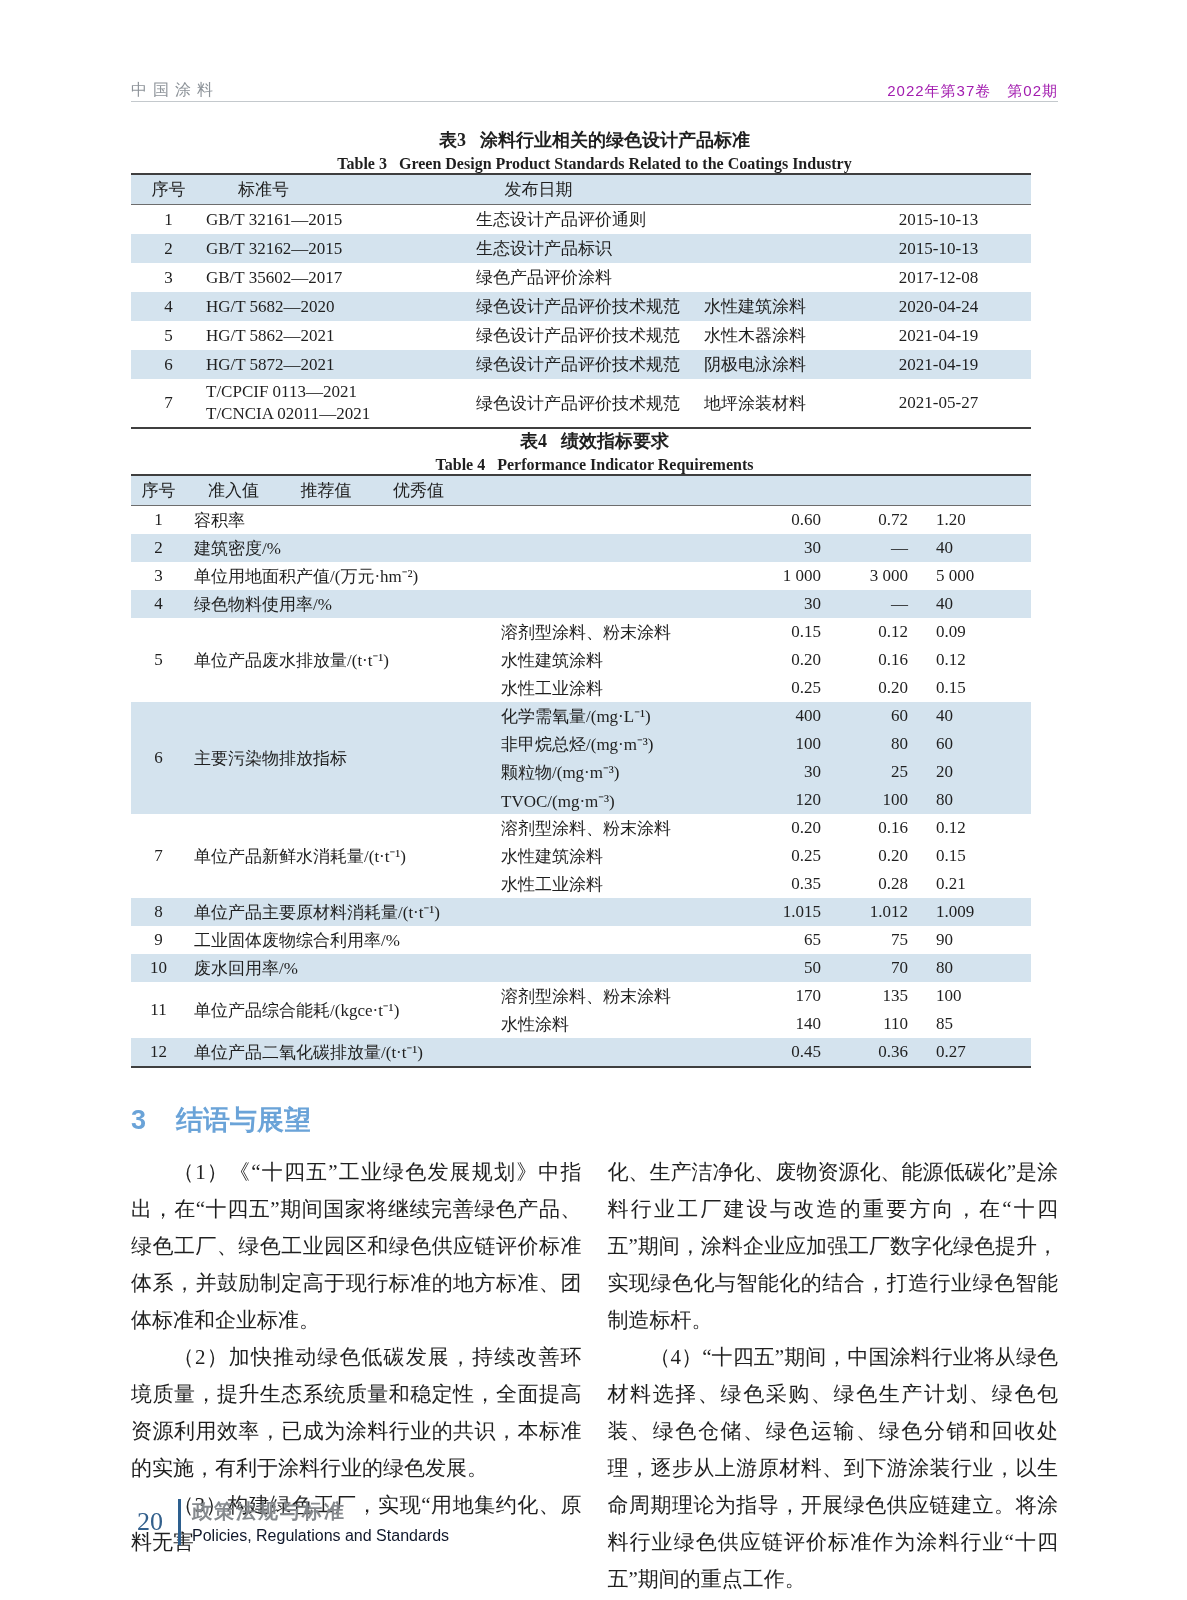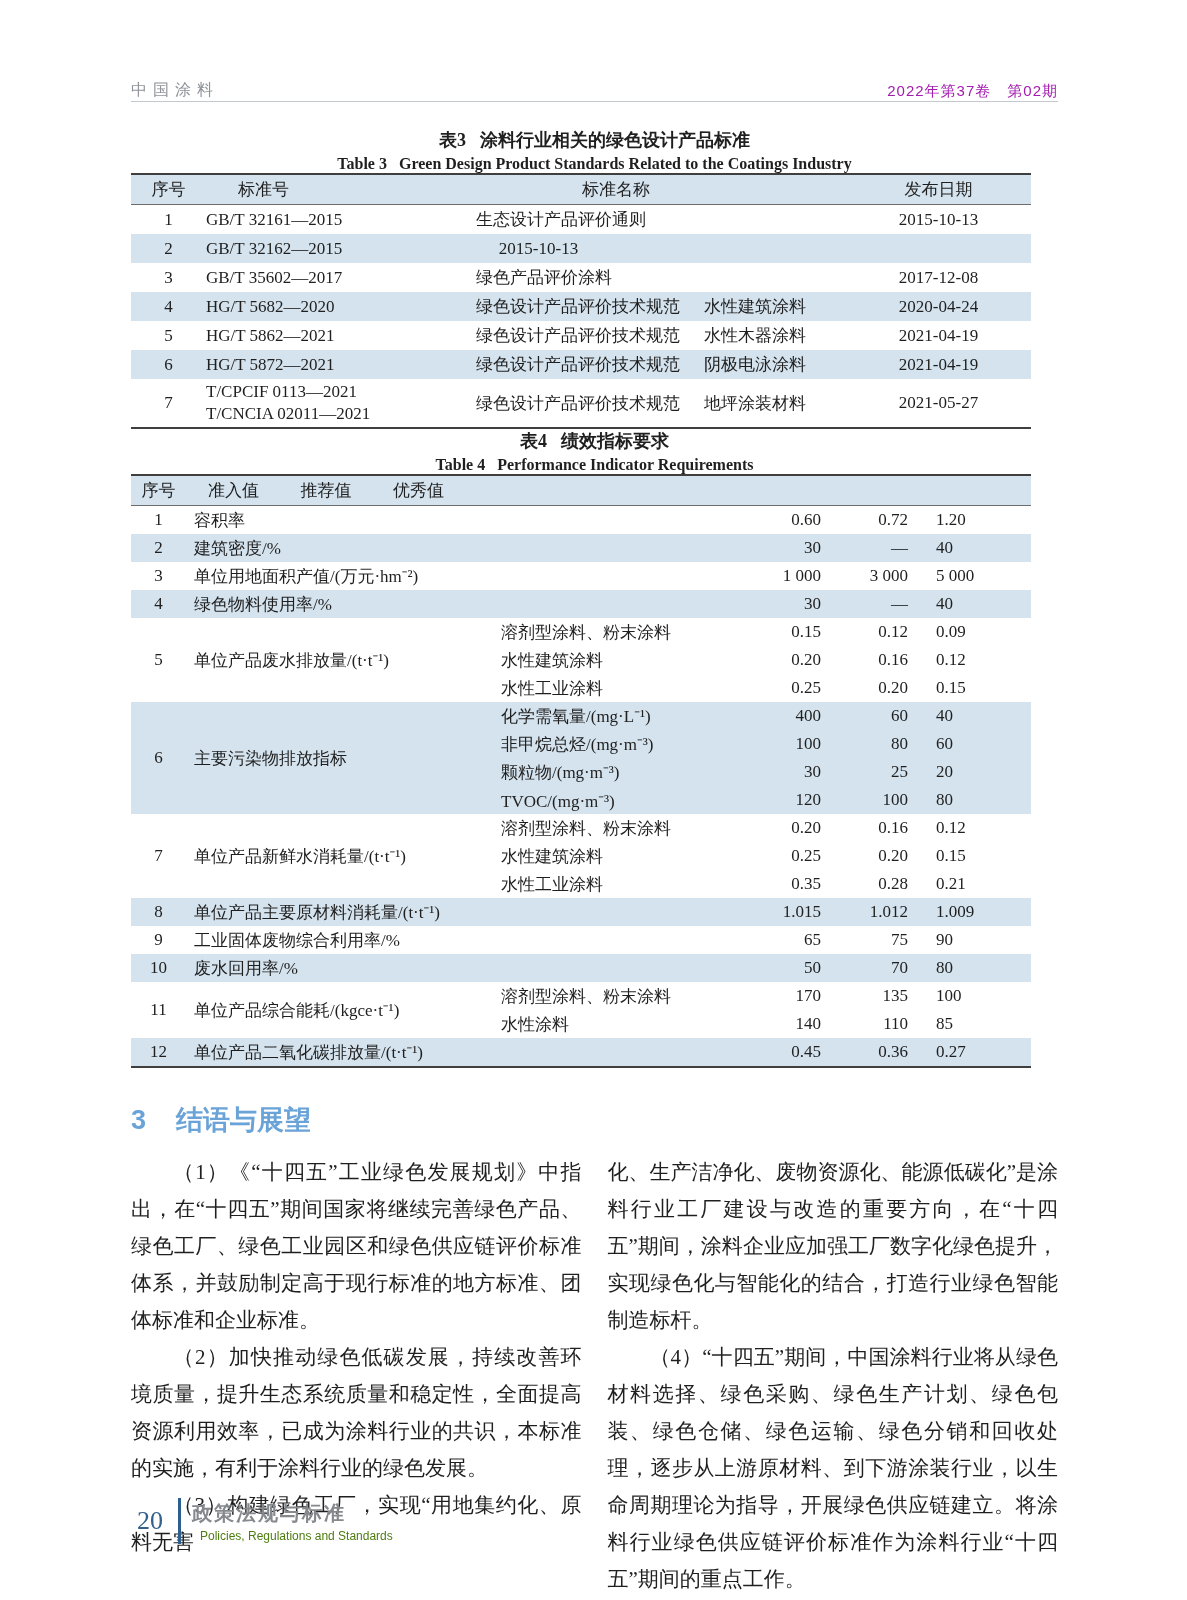--- a/index.html
+++ b/index.html
@@ -86,59 +86,59 @@
     position:absolute; left:131px; top:1498px;
     display:flex; align-items:center;
   }
   .pfoot .pagenum {
     font-size:26px; color:#33608c; width:38px; text-align:center;
     font-family:"Liberation Serif", serif;
   }
   .pfoot .bar { width:3px; height:46px; background:#2d5f8e; margin:0 11px 0 9px; }
   .pfoot .ft { font-family:"Liberation Sans", sans-serif; }
   .pfoot .ft .zh { font-size:20px; font-weight:bold; color:#85898d; letter-spacing:2px; }
-  .pfoot .ft .en { font-size:12px; color:#4d7c0f; margin-top:2px;margin-left:8px; }
+  .pfoot .ft .en { font-size:16px; color:#0f172a; margin-top:2px; }
 </style>
 </head>
 <body>
 
 <div class="content">
 
   <div class="phead">
     <span class="journal">中国涂料</span>
     <span class="issue">2022年第37卷　第02期</span>
   </div>
 
   <div class="t-title tt3">
     <div class="zh"><span class="lbl">表3</span><span>涂料行业相关的绿色设计产品标准</span></div>
     <div class="en"><span class="lbl">Table 3</span><span>Green Design Product Standards Related to the Coatings Industry</span></div>
   </div>
 
   <div class="gtable t3">
     <div class="hrow">
       <div class="h3-no">序号</div>
       <div class="h3-std">标准号</div>
-      <div class="h3-name">标准名称</div>
       <div class="h3-date">发布日期</div>
     </div>
     <div class="row">
       <div class="c3-no">1</div>
       <div class="c3-std">
           <div>GB/T 32161—2015</div>
           <div></div>
         </div>
       <div class="c3-name"><span>生态设计产品评价通则</span><span class="variant"></span></div>
       <div class="c3-date">2015-10-13</div>
     </div>
     <div class="row hl">
       <div class="c3-no">2</div>
       <div class="c3-std">
           <div>GB/T 32162—2015</div>
           <div></div>
         </div>
+      <div class="c3-name"><span>生态设计产品标识</span><span class="variant"></span></div>
       <div class="c3-date">2015-10-13</div>
     </div>
     <div class="row">
       <div class="c3-no">3</div>
       <div class="c3-std">
           <div>GB/T 35602—2017</div>
           <div></div>
         </div>
       <div class="c3-name"><span>绿色产品评价涂料</span><span class="variant"></span></div>
       <div class="c3-date">2017-12-08</div>

